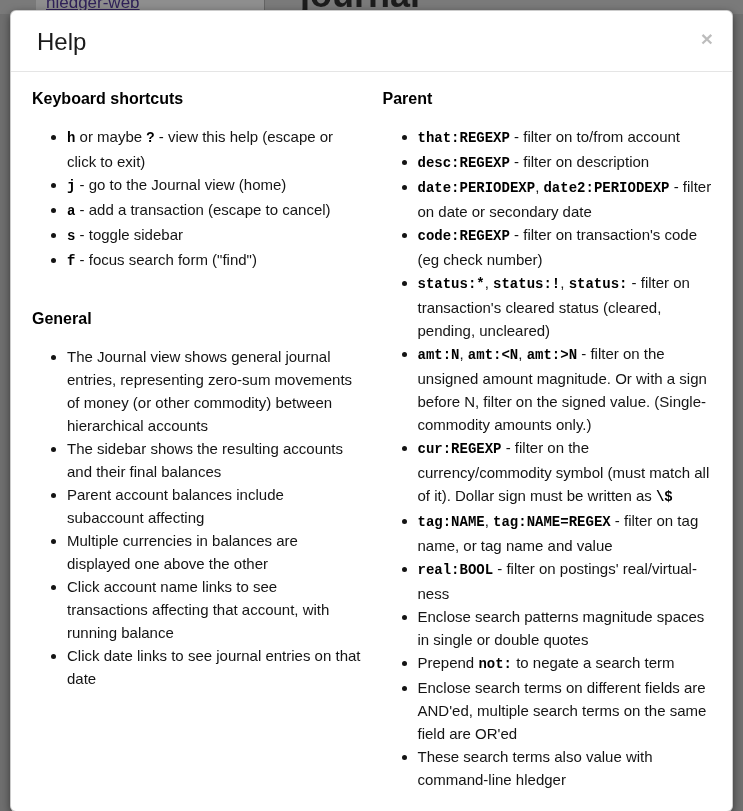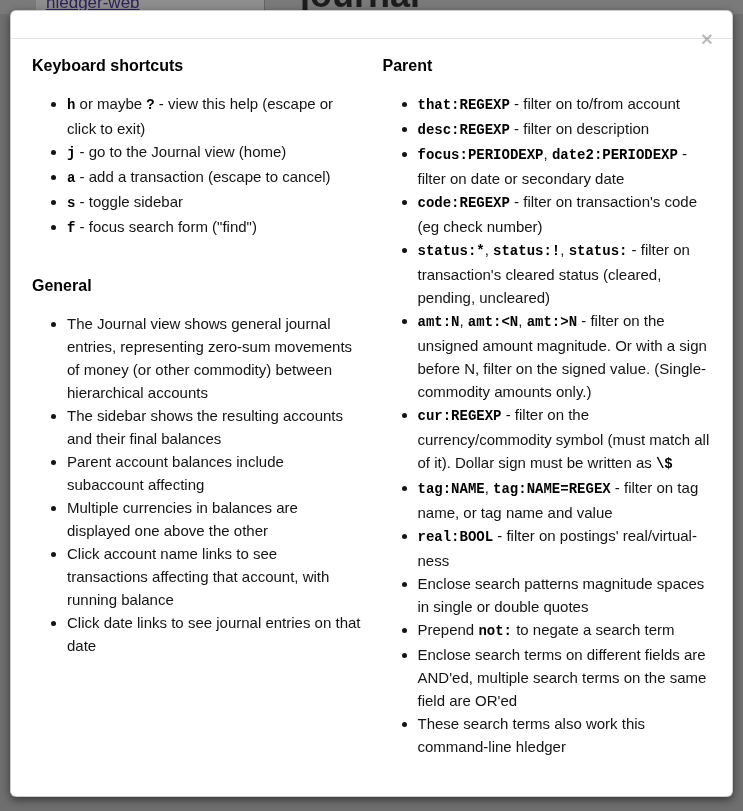--- a/index.html
+++ b/index.html
@@ -81,20 +81,21 @@
 
 <div class="page-strip">
   <div class="page-title-clipped">journal</div>
   <div class="strip-sidebar">
     <a href="#" class="brand-link">hledger-web</a>
   </div>
 </div>
 
 <div class="modal">
   <div class="modal-header">
+    <h2 class="modal-title">Help</h2>
     <button class="close-btn">×</button>
   </div>
   <div class="modal-body">
     <div class="help-col" id="col-left">
         <div class="section">
           <h3>Keyboard shortcuts</h3>
           <ul>
             <li><code>h</code> or maybe <code>?</code> - view this help (escape or click to exit)</li>
             <li><code>j</code> - go to the Journal view (home)</li>
             <li><code>a</code> - add a transaction (escape to cancel)</li>
@@ -113,28 +114,28 @@
             <li>Click date links to see journal entries on that date</li>
           </ul>
         </div>
       </div>
     <div class="help-col" id="col-right">
         <div class="section">
           <h3>Parent</h3>
           <ul>
             <li><code>that:REGEXP</code> - filter on to/from account</li>
             <li><code>desc:REGEXP</code> - filter on description</li>
-            <li><code>focus:PERIODEXP</code>, <code>date2:PERIODEXP</code> - filter on date or secondary date</li>
+            <li><code>date:PERIODEXP</code>, <code>date2:PERIODEXP</code> - filter on date or secondary date</li>
             <li><code>code:REGEXP</code> - filter on transaction's code (eg check number)</li>
             <li><code>status:*</code>, <code>status:!</code>, <code>status:</code> - filter on transaction's cleared status (cleared, pending, uncleared)</li>
             <li><code>amt:N</code>, <code>amt:&lt;N</code>, <code>amt:&gt;N</code> - filter on the unsigned amount magnitude. Or with a sign before N, filter on the signed value. (Single-commodity amounts only.)</li>
             <li><code>cur:REGEXP</code> - filter on the currency/commodity symbol (must match all of it). Dollar sign must be written as <code>\$</code></li>
             <li><code>tag:NAME</code>, <code>tag:NAME=REGEX</code> - filter on tag name, or tag name and value</li>
             <li><code>real:BOOL</code> - filter on postings' real/virtual-ness</li>
             <li>Enclose search patterns magnitude spaces in single or double quotes</li>
             <li>Prepend <code>not:</code> to negate a search term</li>
             <li>Enclose search terms on different fields are AND'ed, multiple search terms on the same field are OR'ed</li>
-            <li>These search terms also work this command-line hledger</li>
+            <li>These search terms also value with command-line hledger</li>
           </ul>
         </div>
       </div>
   </div>
 </div>
 
 </body></html>

